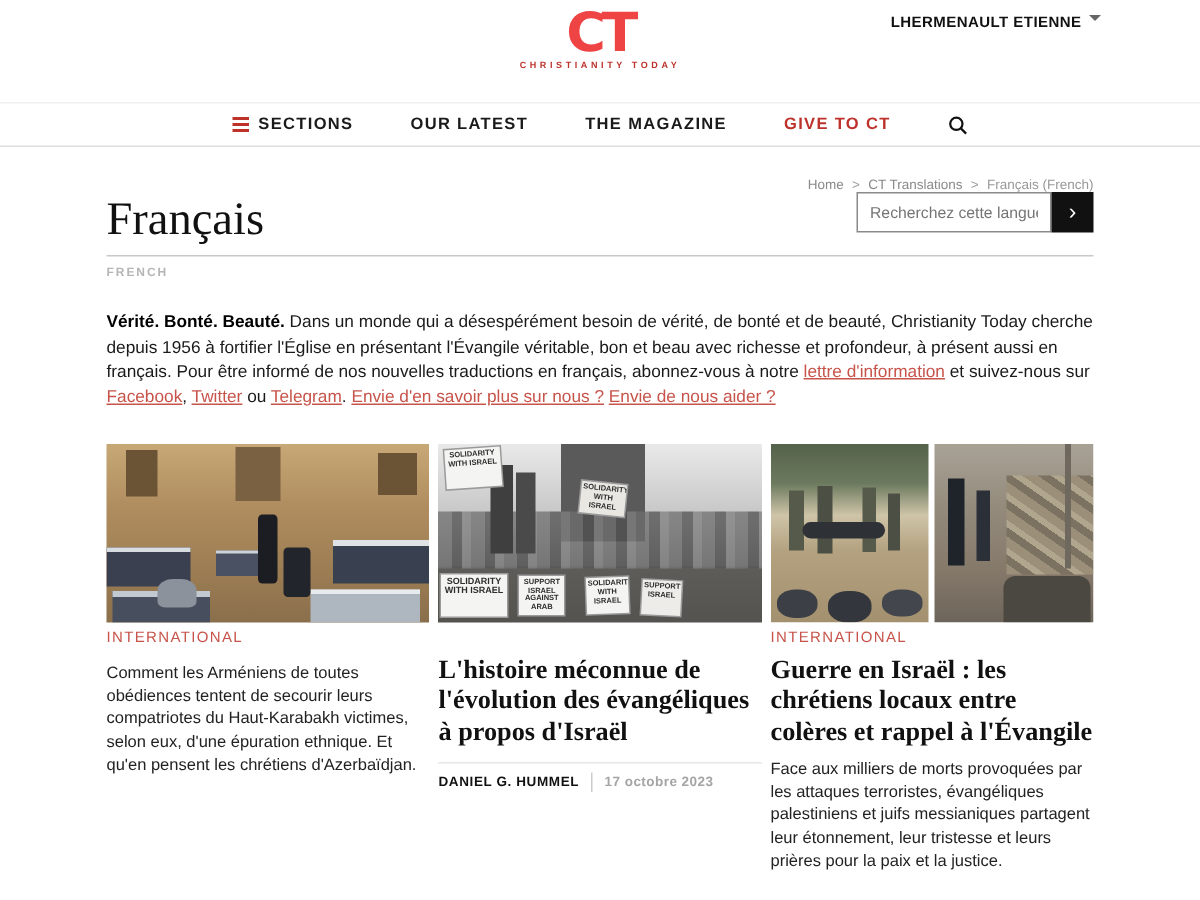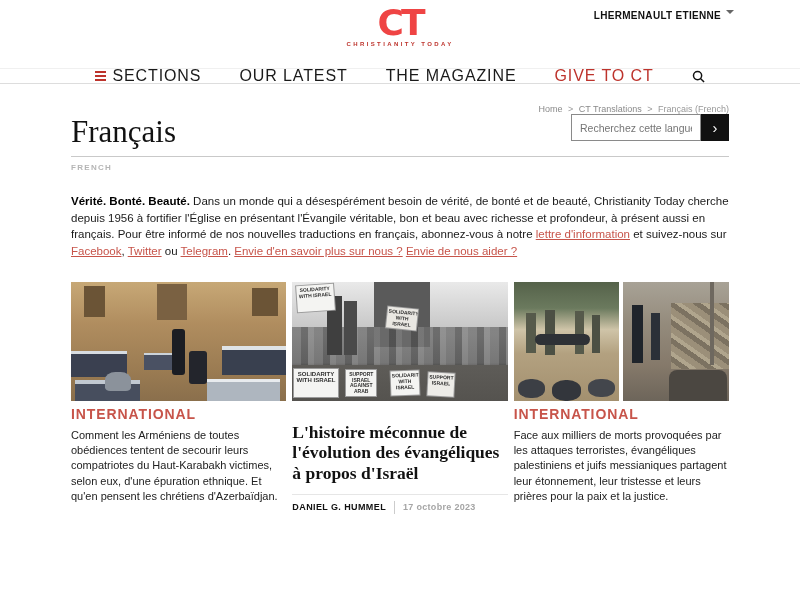--- a/index.html
+++ b/index.html
@@ -11,23 +11,23 @@
   .logo { position:absolute; left:0; right:0; top:6px; text-align:center; cursor:pointer; }
   .logo-ct { font-family:"DejaVu Sans", sans-serif; font-weight:900; font-size:36px;
              line-height:0.95; letter-spacing:-3px; color:#ef4444; }
   .logo-sub { font-size:6px; font-weight:700; letter-spacing:2.4px; color:#bd332c; margin-top:1px; }
   .user-menu { position:absolute; top:10px; right:66px; font-size:10px; font-weight:700;
                letter-spacing:.3px; color:#111; cursor:pointer; display:flex; align-items:flex-start; gap:5px; }
   .caret { width:0; height:0; border-left:4px solid transparent; border-right:4px solid transparent;
            border-top:4px solid #666; display:inline-block; }
 
   
-  .main-nav { height:16px; border-top:1px solid #f0f0f0; border-bottom:1px solid #ddd;
+  .main-nav { height:30px; border-top:1px solid #f0f0f0; border-bottom:1px solid #ddd;
               display:flex; justify-content:center; align-items:center; gap:38px;
-              font-size:16px; font-weight:400; letter-spacing:.9px; }
+              font-size:11px; font-weight:700; letter-spacing:.9px; }
   .nav-item { display:flex; align-items:center; gap:6px; cursor:pointer; color:#1a1a1a; }
   .nav-item.accent { color:#bd332c; }
   .hamburger { display:inline-flex; flex-direction:column; gap:2px; }
   .hamburger span { display:block; width:11px; height:2px; background:#bd332c; }
   .search-glyph { width:13px; height:13px; cursor:pointer; }
 
   
   .content { width:658px; margin:0 auto; position:relative; }
   .breadcrumb { margin-top:20px; text-align:right; font-size:9px; color:#999; }
   .breadcrumb .crumb { color:#8a8a8a; cursor:pointer; }
@@ -44,21 +44,21 @@
   .page-subtitle { margin-top:6px; font-size:8px; font-weight:700; letter-spacing:1.3px; color:#b5b5b5; }
 
   .intro { margin-top:21px; font-size:11.5px; line-height:1.45; color:#1a1a1a; }
   .intro b { color:#000;margin-top:42px; }
   .intro .link { color:#c7544a; text-decoration:underline; cursor:pointer; }
 
   
   .cards { display:grid; grid-template-columns:repeat(3,1fr); column-gap:6px; margin-top:22px; }
   .card { position:relative; }
   .card-image { height:119px; position:relative; overflow:hidden; cursor:pointer; }
-  .card-category { height:14px; margin-top:5px; font-size:14px; font-weight:700;
+  .card-category { height:14px; margin-top:5px; font-size:10px; font-weight:400;
                    letter-spacing:.9px; color:#c7544a; cursor:pointer; }
   .card-title { font-family:"Liberation Serif", serif; font-weight:700; font-size:17.5px;
                 line-height:1.18; color:#111; margin-top:2px; cursor:pointer; }
   .card-excerpt { margin-top:8px; font-size:11px; line-height:1.4; color:#222; }
   .byline { margin-top:10px; border-top:1px solid #e6e6e6; padding-top:6px;
             display:flex; align-items:center; }
   .byline .author { font-size:9px; font-weight:700; letter-spacing:.4px; color:#111; cursor:pointer; }
   .byline .vsep { width:1px; height:13px; background:#ccc; margin:0 8px; }
   .byline .date { font-size:9px; font-weight:700; letter-spacing:.3px; color:#a5a5a5; }
 
@@ -229,18 +229,19 @@
         </div>
         <div class="half right">
           <div class="el r-rubble"></div>
           <div class="el r-pole"></div>
           <div class="el r-fig1"></div>
           <div class="el r-fig2"></div>
           <div class="el r-debris"></div>
         </div>
       </div>
       <div class="card-category">INTERNATIONAL</div>
+      <h2 class="card-title">Guerre en Israël : les chrétiens locaux entre colères et rappel à l'Évangile</h2>
       <p class="card-excerpt">Face aux milliers de morts provoquées par les attaques terroristes, évangéliques palestiniens et juifs messianiques partagent leur étonnement, leur tristesse et leurs prières pour la paix et la justice.</p>
 
     </article>
 
   </div>
 </main>
 
 </body></html>

